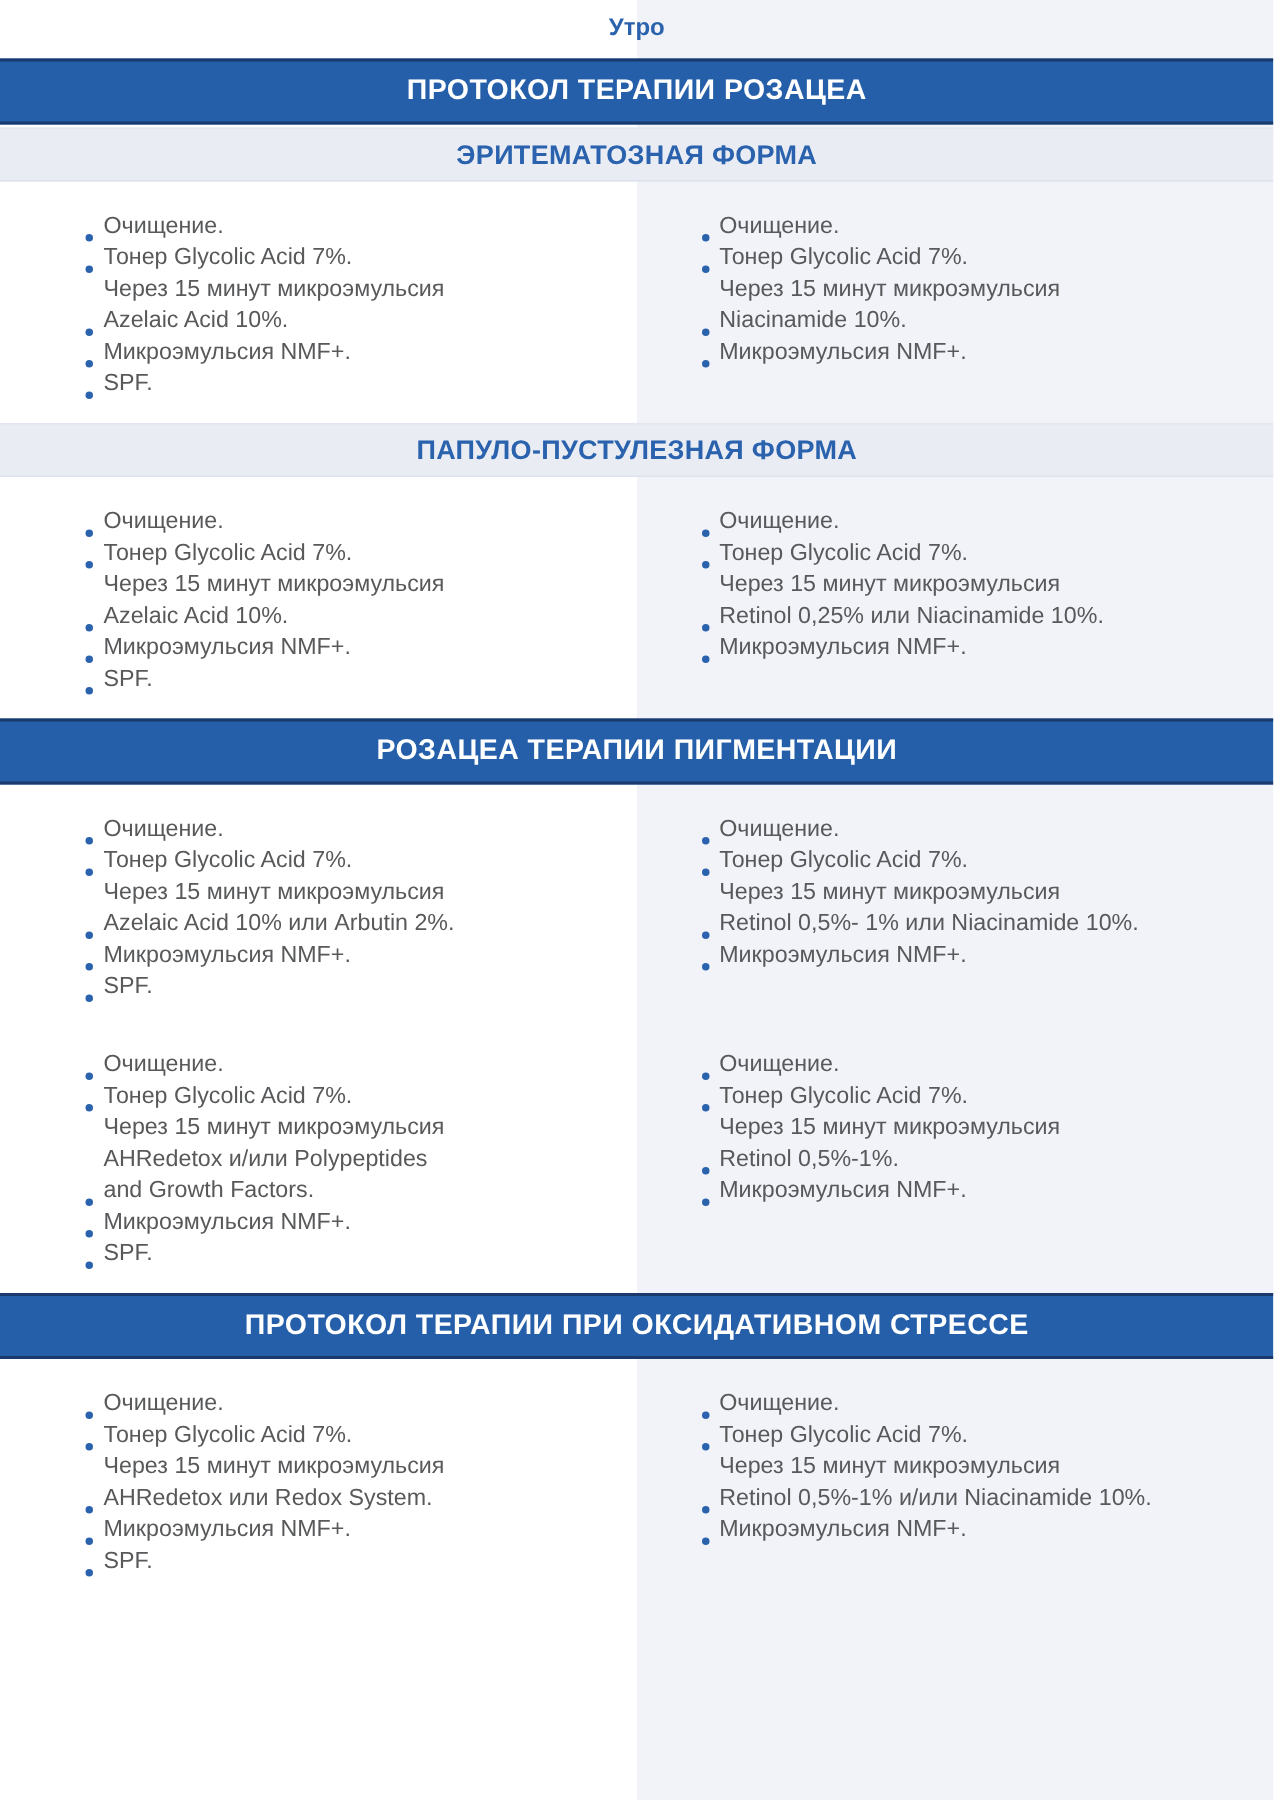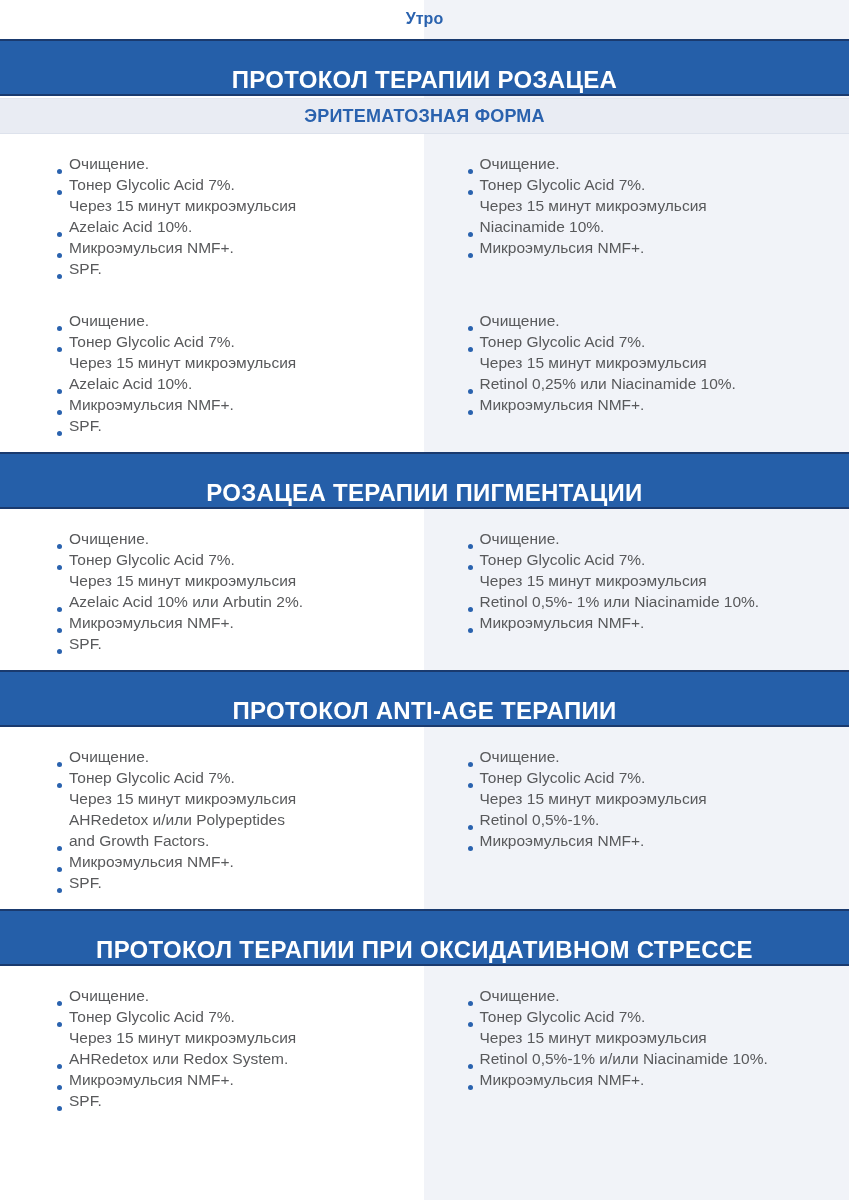--- a/index.html
+++ b/index.html
@@ -11,25 +11,25 @@
     overflow:hidden;
     background:linear-gradient(90deg,#ffffff 0 50%, #f1f3f8 50% 100%);
     font-family:"Liberation Sans", sans-serif;
   }
   .col-headers { display:flex; height:37px; }
   .col-header {
     flex:1; display:flex; align-items:center; justify-content:center;
     color:#2a62ae; font-weight:700; font-size:16px;
   }
   .main-bar {
-    margin:2px 0; height:57px;
+    margin:2px 0; height:44px;
     background:#255fa9;
     border-top:2px solid #1a3a6e; border-bottom:2px solid #1a3a6e;
-    display:flex; align-items:flex-end; justify-content:center;
-    color:#ffffff; font-weight:700; font-size:24px; letter-spacing:0.3px;
+    display:flex; align-items:center; justify-content:center;
+    color:#ffffff; font-weight:700; font-size:19px; letter-spacing:0.3px;
   }
   .sub-bar {
     margin:2px 0; height:36px;
     background:#e9ecf3;
     border-top:1px solid #e2e6ef; border-bottom:1px solid #dde2ec;
     display:flex; align-items:center; justify-content:center;
     color:#2a62ae; font-weight:700; font-size:18px; letter-spacing:0.2px;
   }
   .row { display:flex; padding:17px 0 14px; }
   .cell { flex:1; }
@@ -101,20 +101,23 @@
               <span class="li-text">Через 15 минут микроэмульсия
 Niacinamide 10%.</span>
             </li>
             <li>
               <span class="bullet"></span>
               <span class="li-text">Микроэмульсия NMF+.</span>
             </li>
           </ul>
         </div>
       </div>
+      <div class="sub-bar">
+        <span>ПАПУЛО-ПУСТУЛЕЗНАЯ ФОРМА</span>
+      </div>
       <div class="row">
         <div class="cell morning">
           <ul class="items">
             <li>
               <span class="bullet"></span>
               <span class="li-text">Очищение.</span>
             </li>
             <li>
               <span class="bullet"></span>
               <span class="li-text">Тонер Glycolic Acid 7%.</span>
@@ -199,23 +202,20 @@
               <span class="bullet"></span>
               <span class="li-text">Через 15 минут микроэмульсия
 Retinol 0,5%- 1% или Niacinamide 10%.</span>
             </li>
             <li>
               <span class="bullet"></span>
               <span class="li-text">Микроэмульсия NMF+.</span>
             </li>
           </ul>
         </div>
-      </div>
-      <div class="main-bar">
-        <span>ПРОТОКОЛ ANTI-AGE ТЕРАПИИ</span>
       </div>
       <div class="row">
         <div class="cell morning">
           <ul class="items">
             <li>
               <span class="bullet"></span>
               <span class="li-text">Очищение.</span>
             </li>
             <li>
               <span class="bullet"></span>

